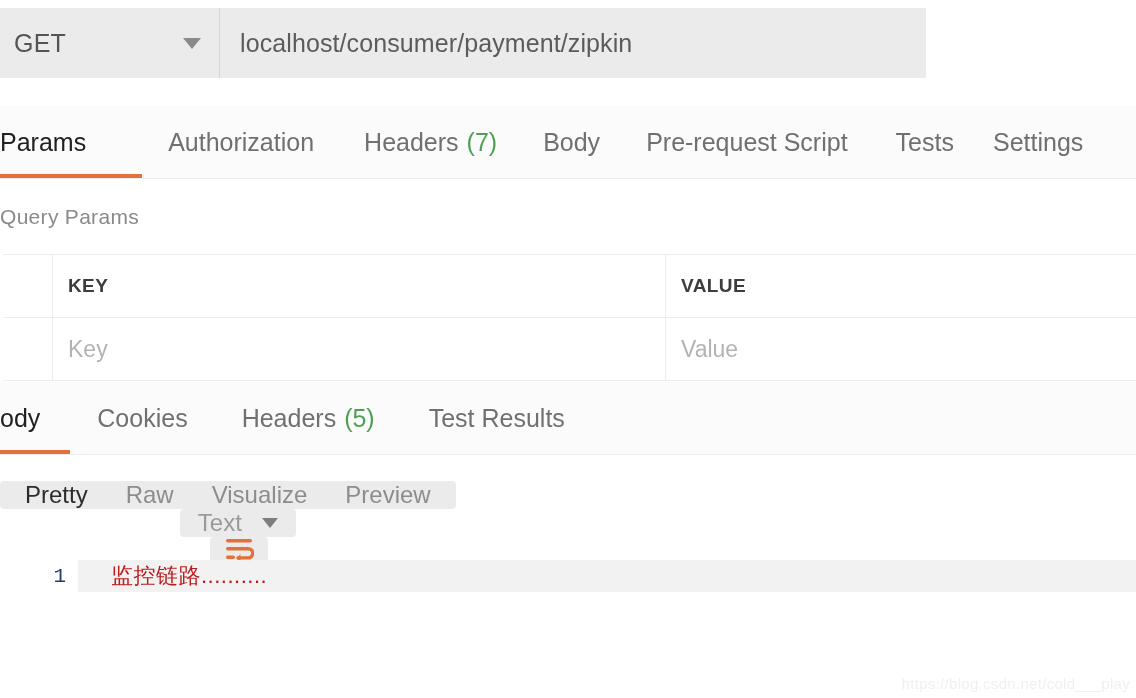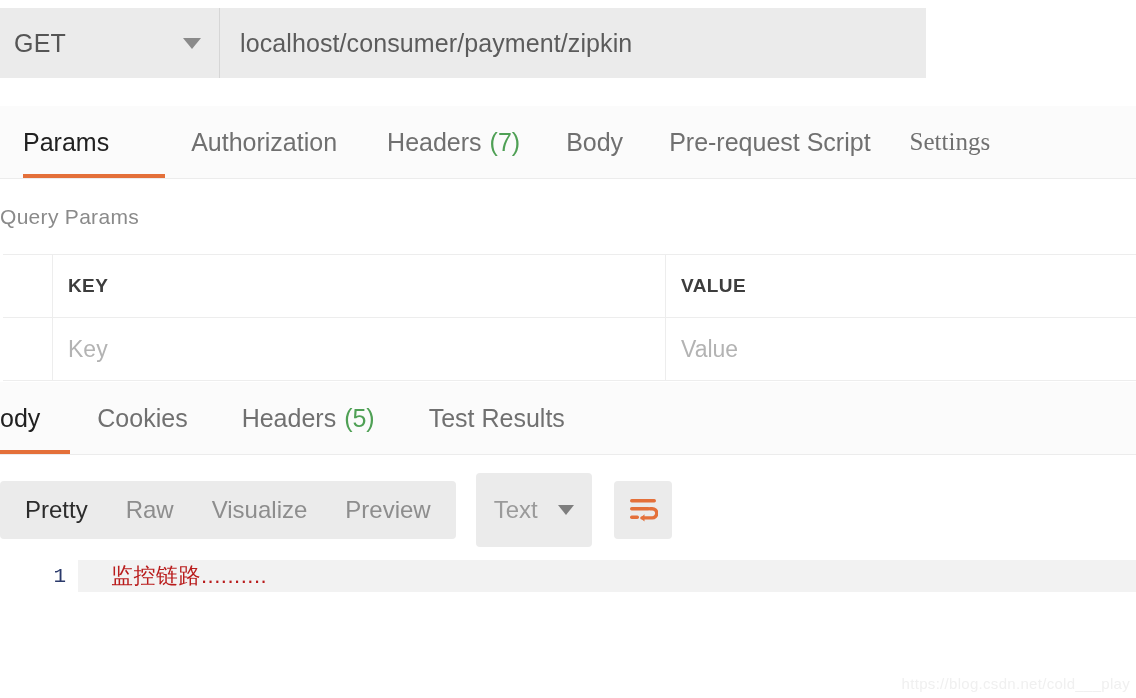--- a/index.html
+++ b/index.html
@@ -157,20 +157,21 @@
     background: #ececec;
   }
 
   
   .fmt-toolbar {
     position: absolute;
     left: 0; top: 481px;
     height: 58px;
     display: flex;
     align-items: center;
+    flex-direction: column;
   }
   .seg-group {
     height: 58px;
     background: #ebebeb;
     border-radius: 4px;
     display: flex;
     align-items: center;
     padding: 0 6px;
   }
   .seg {
@@ -258,38 +259,41 @@
   <div class="method-select">
     <span class="method-label">GET</span>
     <span class="caret-down"></span>
   </div>
   <div class="url-input">
     <span class="url-text">localhost/consumer/payment/zipkin</span>
   </div>
 </div>
 
 <div class="req-tabstrip" id="req-tabstrip" style="padding-left: 0px;">
-    <div class="tab active" style="padding-left: 0px; padding-right: 56px; margin-left: 23px;">
+    <div class="tab active" style="padding-left: 0px; padding-right: 56px;">
       <span>Params</span>
       <span class="underline"></span>
     </div>
     <div class="tab" style="padding-left: 26px; padding-right: 26px;">
       <span>Authorization</span>
     </div>
     <div class="tab" style="padding-left: 24px; padding-right: 24px;">
       <span>Headers</span>
       <span class="count">(7)</span>
     </div>
     <div class="tab" style="padding-left: 22px; padding-right: 22px;">
       <span>Body</span>
     </div>
     <div class="tab" style="padding-left: 24px; padding-right: 24px; justify-content: flex-end;">
       <span>Pre-request Script</span>
     </div>
-    <div class="tab" style="padding-left: 15px; padding-right: 15px; font-family: Liberation Serif, serif;">
+    <div class="tab" style="padding-left: 24px; padding-right: 24px;">
+      <span>Tests</span>
+    </div>
+    <div class="tab" style="padding-left: 15px; padding-right: 15px;">
       <span>Settings</span>
     </div>
   </div>
 <div class="req-tabs-sep"></div>
 
 <div class="qp-title">Query Params</div>
 
 <div class="params-table">
   <div class="ptrow">
     <div class="ptcell check"></div>

